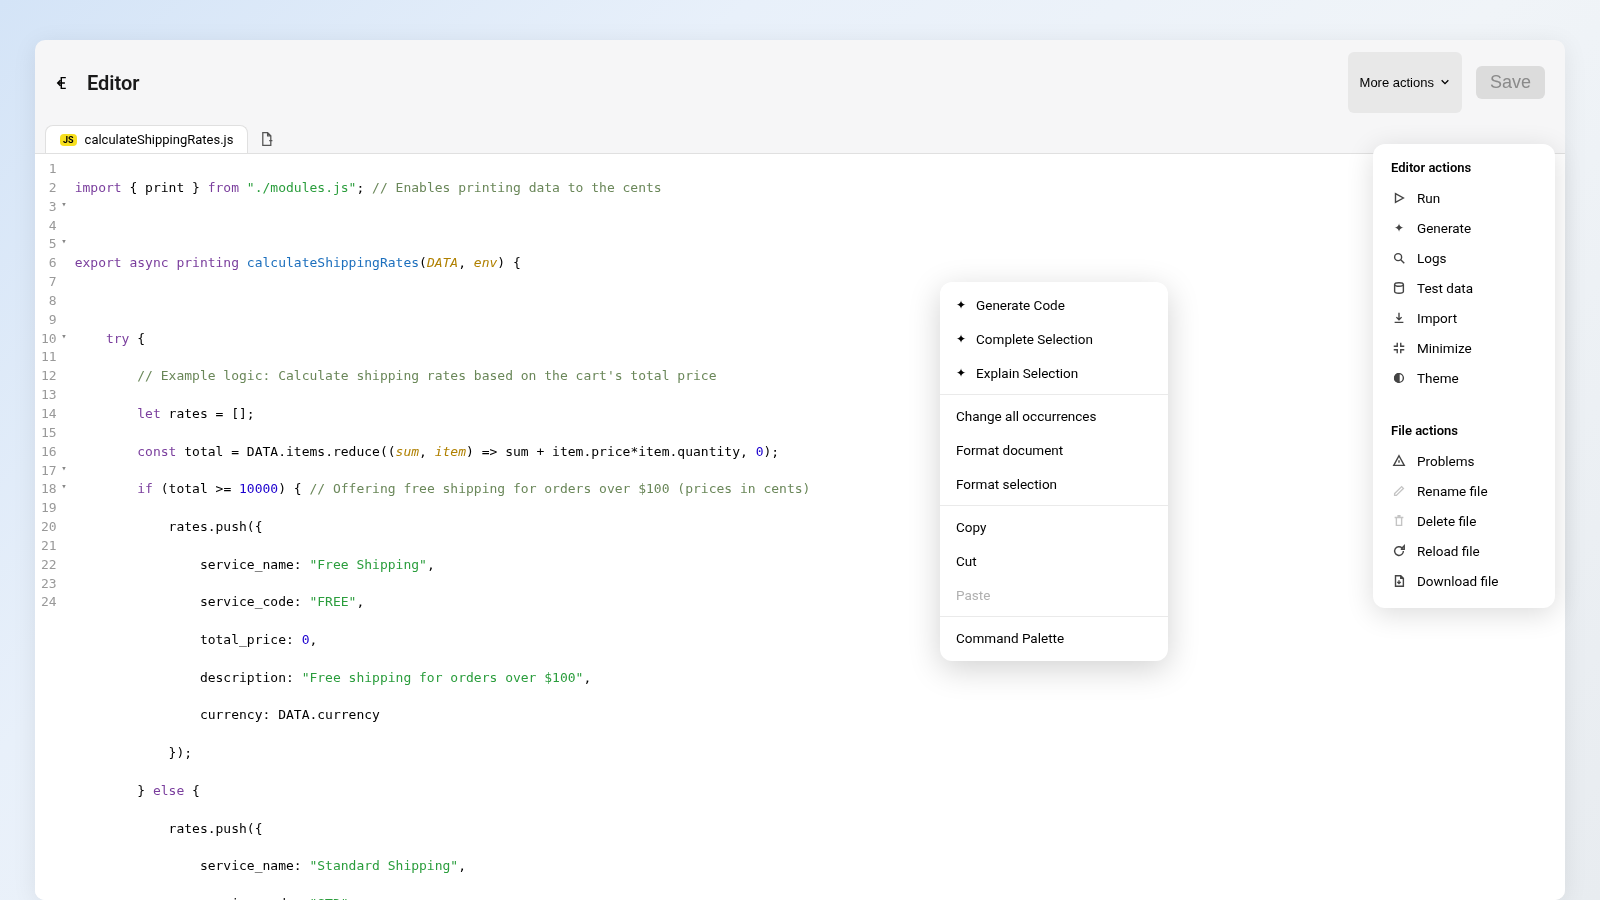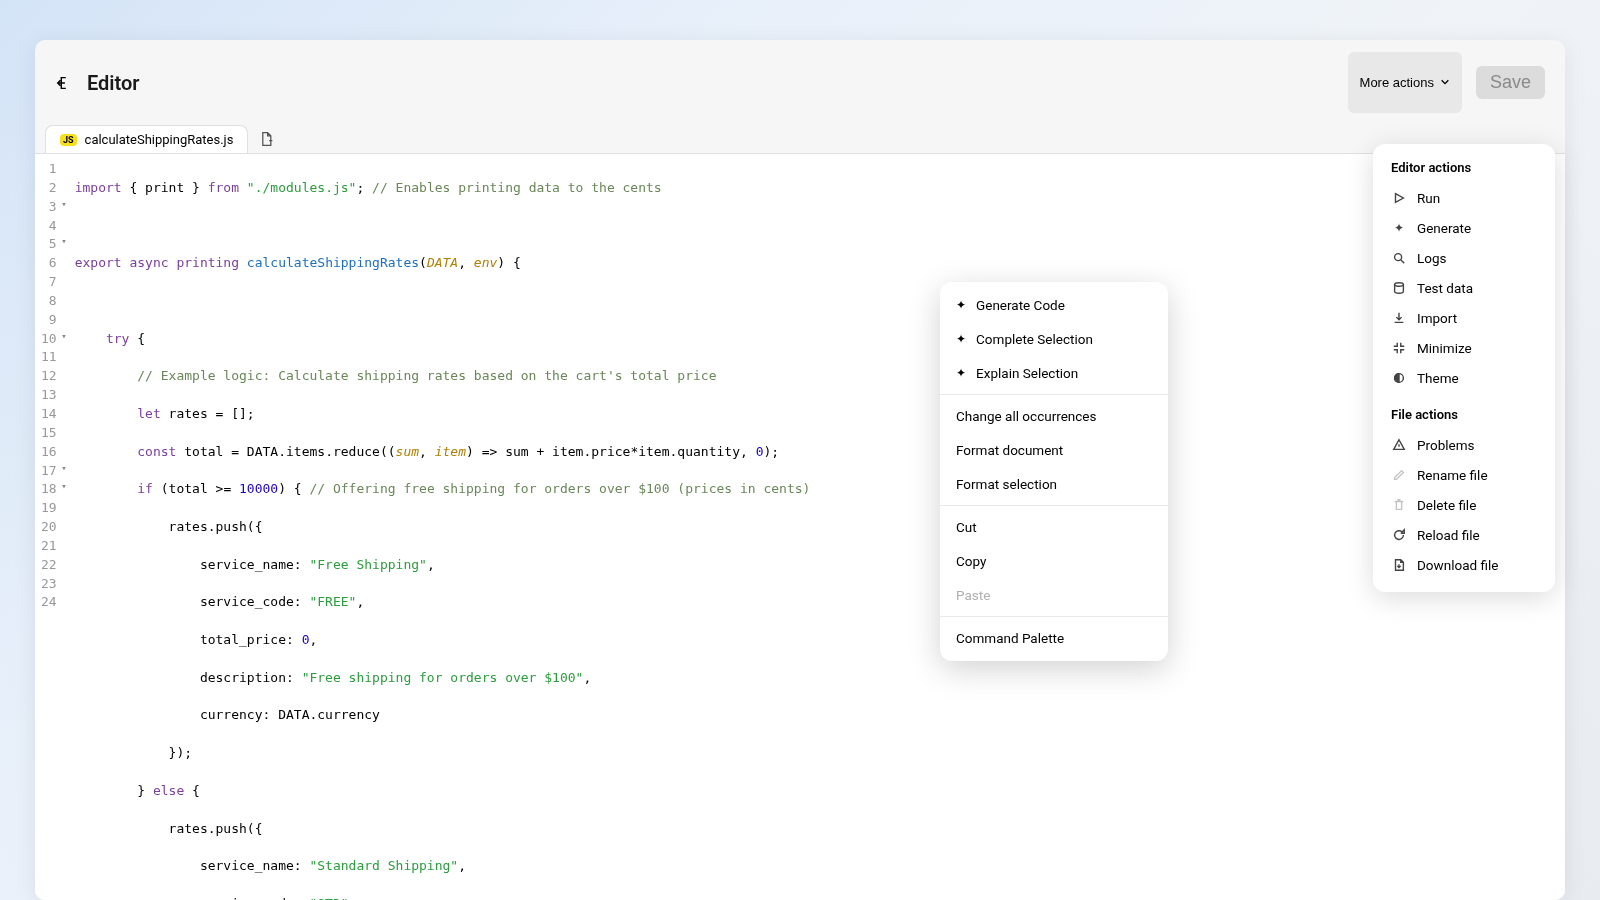--- a/index.html
+++ b/index.html
@@ -265,24 +265,24 @@
       <span>Change all occurrences</span>
     </div>
   <div class="item">
       <span>Format document</span>
     </div>
   <div class="item">
       <span>Format selection</span>
     </div>
   <div class="sep"></div>
   <div class="item">
+      <span>Copy</span>
+    </div>
+  <div class="item">
       <span>Cut</span>
-    </div>
-  <div class="item">
-      <span>Copy</span>
     </div>
   <div class="item disabled">
       <span>Paste</span>
     </div>
   <div class="sep"></div>
   <div class="item">
       <span>Command Palette</span>
     </div>
 </div>
 
@@ -337,21 +337,21 @@
   <div class="item">
       <span class="icn">
         <svg viewBox="0 0 16 16" width="14" height="14">
           <circle cx="8" cy="8" r="5"></circle>
           <path d="M8 3a5 5 0 000 10z" fill="currentColor"></path>
         </svg>
       </span>
       <span>Theme</span>
     </div>
 
-  <div class="section-title" style="margin-top:10px">File actions</div>
+  <div class="section-title" style="margin-top:26px">File actions</div>
   <div class="item">
       <span class="icn">
         <svg viewBox="0 0 16 16" width="14" height="14">
           <path d="M8 2l6 11H2z"></path>
           <path d="M8 7v3M8 12v0"></path>
         </svg>
       </span>
       <span>Problems</span>
     </div>
   <div class="item disabled">

